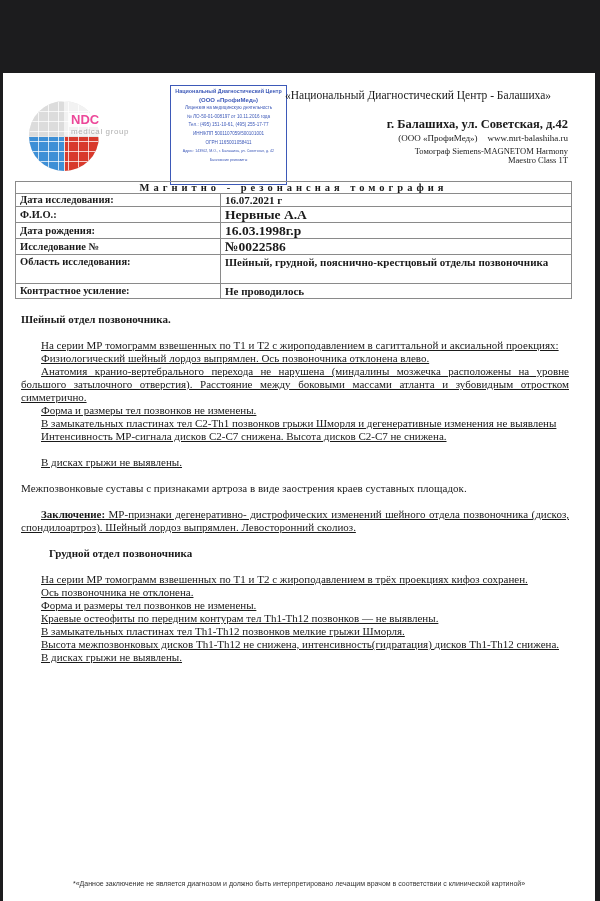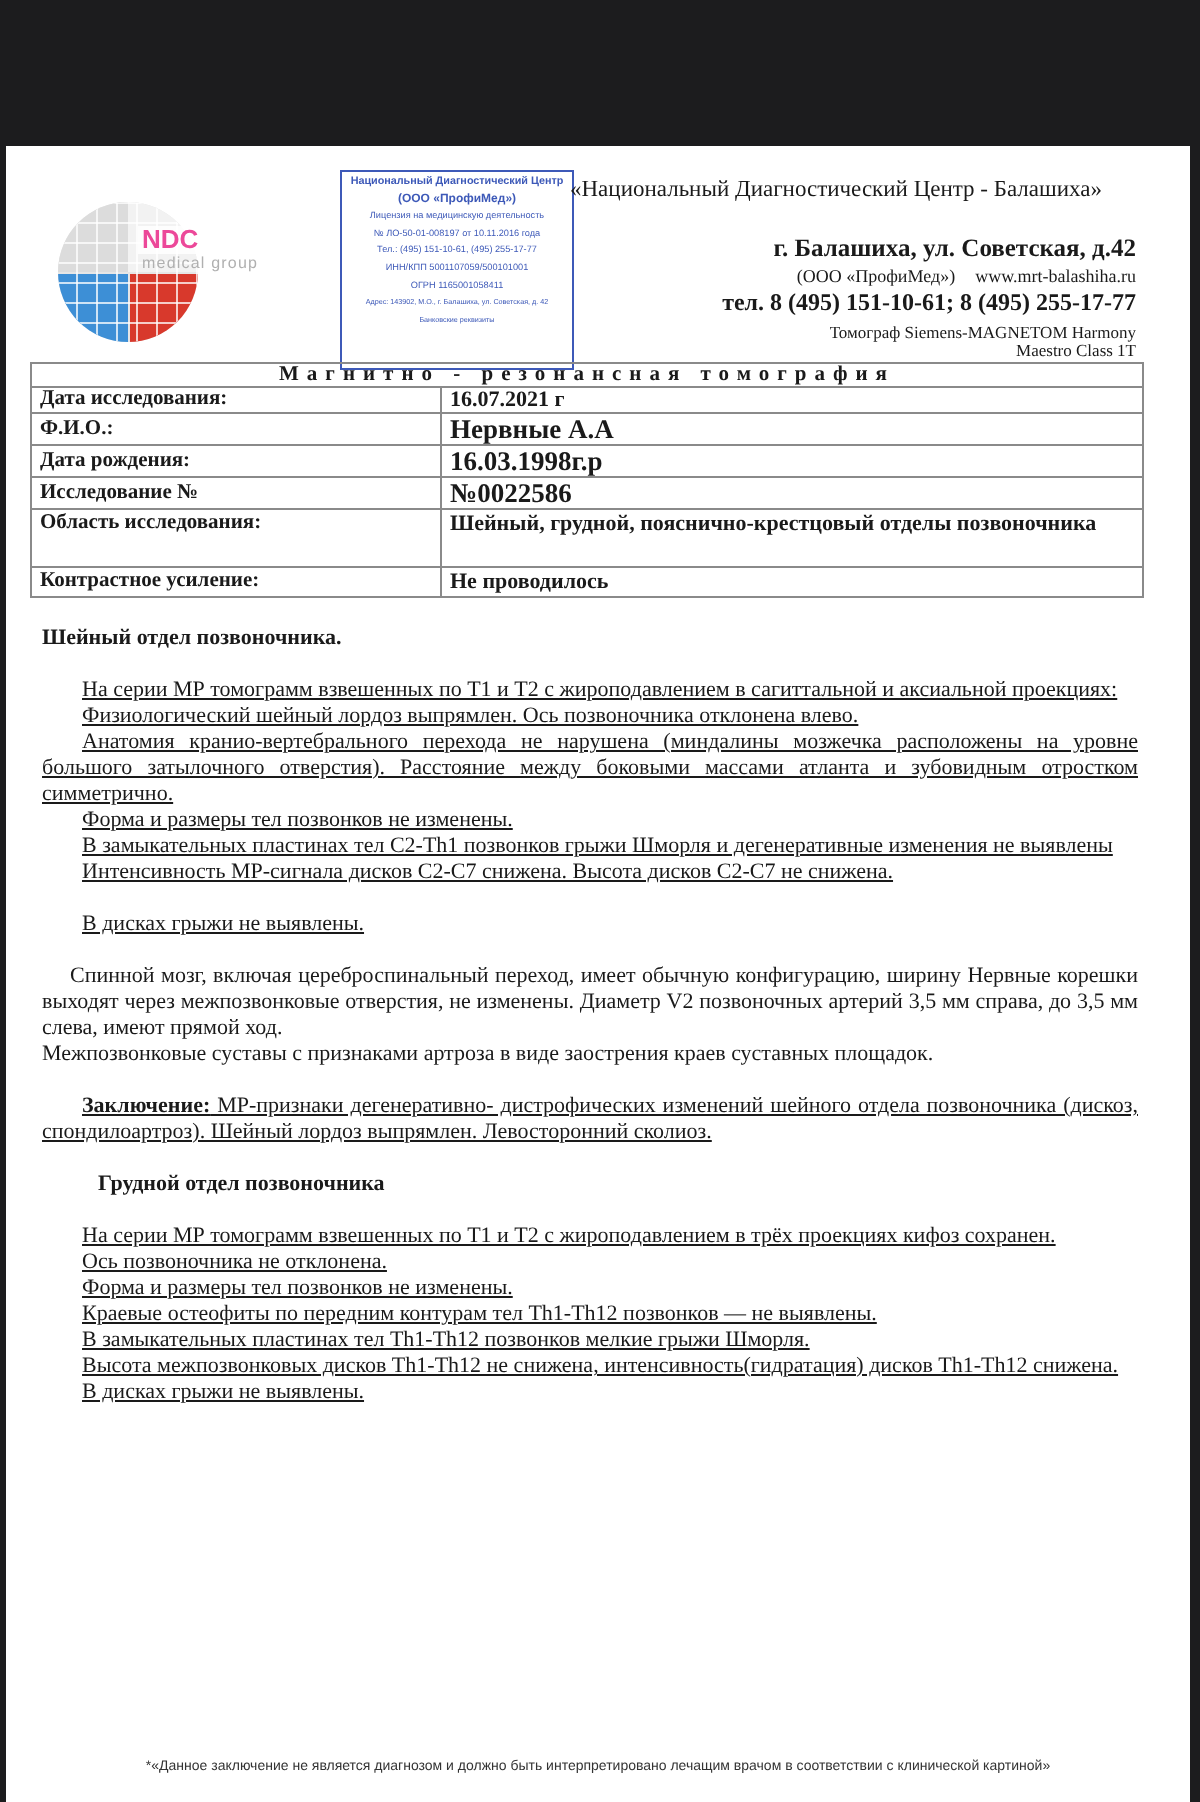--- a/index.html
+++ b/index.html
@@ -118,21 +118,20 @@
     <div class="sm">Банковские реквизиты</div>
   </div>
 
   <div class="center-name">«Национальный Диагностический Центр  -  Балашиха»</div>
 
   <div class="address-block">
     <div class="addr">г. Балашиха, ул. Советская, д.42</div>
     <div class="org-web">
       <span>(ООО «ПрофиМед»)</span><span>www.mrt-balashiha.ru</span>
     </div>
-    <div class="phones">тел. 8 (495) 151-10-61;   8 (495) 255-17-77</div>
     <div class="tomo">Томограф Siemens-MAGNETOM Harmony</div>
     <div class="tomo" style="margin-top:0">Maestro Class 1T</div>
   </div>
 
   <table class="info">
     <tbody>
         <tr class="title">
           <td colspan="2">Магнитно - резонансная томография</td>
         </tr>
     <tr class="r1">
@@ -167,21 +166,20 @@
     <div class="gap-s"></div>
     <p class="p ind">На серии МР томограмм взвешенных по Т1 и Т2 с жироподавлением в сагиттальной и аксиальной проекциях:</p>
     <p class="p ind">Физиологический шейный лордоз выпрямлен. Ось позвоночника отклонена влево.</p>
     <p class="p ind">Анатомия кранио-вертебрального перехода не нарушена (миндалины мозжечка расположены на уровне большого затылочного отверстия). Расстояние между боковыми массами атланта и зубовидным отростком симметрично.</p>
     <p class="p ind">Форма и размеры тел позвонков не изменены.</p>
     <p class="p ind">В замыкательных пластинах тел С2-Th1 позвонков грыжи Шморля и дегенеративные изменения не выявлены</p>
     <p class="p ind">Интенсивность МР-сигнала дисков С2-С7 снижена. Высота дисков С2-С7 не снижена.</p>
     <div class="gap-s"></div>
     <p class="p ind">В дисках грыжи не выявлены.</p>
     <div class="gap-s"></div>
-    <p class="p" style="text-indent:14px">Спинной мозг, включая цереброспинальный переход, имеет обычную конфигурацию, ширину Нервные корешки выходят через межпозвонковые отверстия, не изменены. Диаметр V2 позвоночных артерий 3,5 мм справа, до 3,5 мм слева, имеют прямой ход.</p>
     <p class="p">Межпозвонковые суставы с признаками артроза в виде заострения краев суставных площадок.</p>
     <div class="gap-s"></div>
     <p class="p ind"><span class="concl-label">Заключение:</span><span> МР-признаки дегенеративно- дистрофических изменений шейного отдела позвоночника (дискоз, спондилоартроз). Шейный лордоз выпрямлен. Левосторонний сколиоз.</span></p>
     <div class="gap-s"></div>
     <p class="sec-title" style="padding-left:28px">Грудной отдел позвоночника</p>
     <div class="gap-s"></div>
     <p class="p ind">На серии МР томограмм взвешенных по Т1 и Т2 с жироподавлением в трёх проекциях кифоз сохранен.</p>
     <p class="p ind">Ось позвоночника не  отклонена.</p>
     <p class="p ind">Форма и размеры тел позвонков не изменены.</p>
     <p class="p ind">Краевые остеофиты по передним контурам тел Th1-Th12 позвонков — не выявлены.</p>

